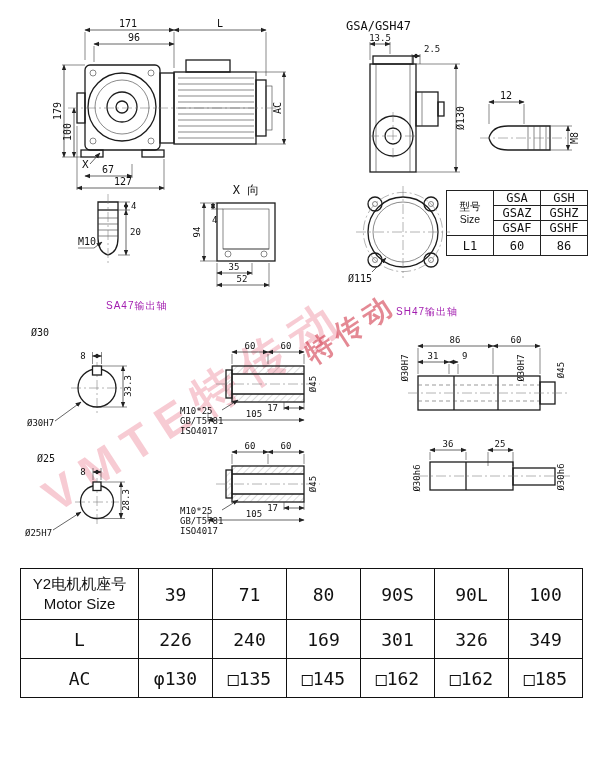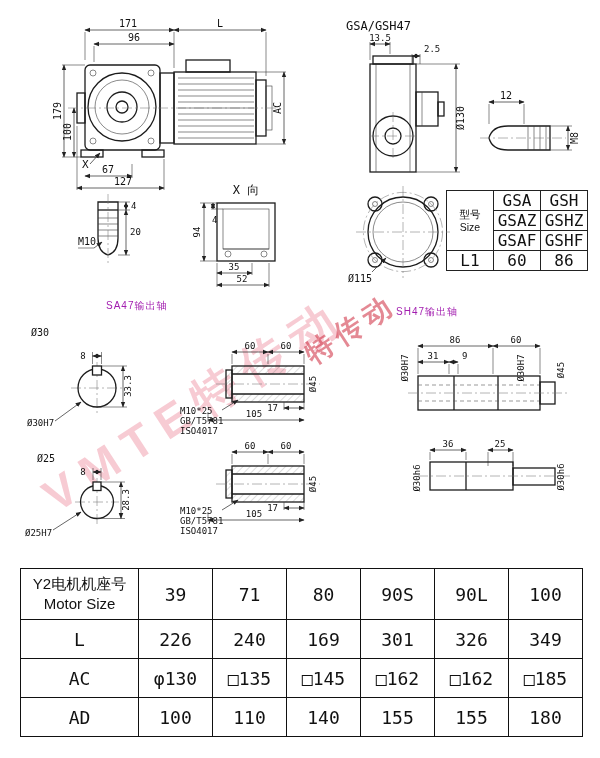--- a/index.html
+++ b/index.html
@@ -17,21 +17,21 @@
   svg text{font-family:"DejaVu Sans Mono",monospace;font-size:10px;fill:#111;}
   .f9{font-size:9px;}.f10{font-size:10px;}.f11{font-size:11px;}.f12{font-size:12px;}
   .sec-title{position:absolute;font-size:10px;letter-spacing:1px;color:#a21caf;}
   .wm{position:absolute;pointer-events:none;white-space:nowrap;font-weight:bold;}
   .wm1{left:48px;top:470px;font-size:46px;letter-spacing:12px;color:rgba(236,130,150,0.42);
        transform:rotate(-33deg);transform-origin:0 50%;}
   .wm2{left:308px;top:338px;font-size:28px;letter-spacing:6px;color:rgba(205,40,60,0.55);
        transform:rotate(-33deg);transform-origin:0 50%;}
   table{border-collapse:collapse;position:absolute;background:#fff;padding-left:12px;}
   .spec td{border:1px solid #222;text-align:center;font-family:"DejaVu Sans Mono",monospace;
-           font-size:16px;height:14px;padding:0 3px;min-width:40px;}
+           font-size:12px;height:14px;padding:0 3px;min-width:40px;}
   .spec td.hd{font-family:"Liberation Sans",sans-serif;font-size:10.5px;line-height:1.2;}
   .motor{left:20px;top:568px;table-layout:fixed;}
   .motor td{border:1.6px solid #111;text-align:center;font-family:"DejaVu Sans Mono",monospace;
             font-size:18px;height:38px;padding:0;}
   .motor tr:first-child td{height:50px;}
   .motor td.mh{font-family:"Liberation Sans",sans-serif;font-size:15px;line-height:1.35;}
 </style>
 </head>
 <body>
 
@@ -446,25 +446,16 @@
     </tr>
     <tr>
       <td>AC</td>
       <td>φ130</td>
       <td>□135</td>
       <td>□145</td>
       <td>□162</td>
       <td>□162</td>
       <td>□185</td>
     </tr>
-    <tr>
-      <td>AD</td>
-      <td>100</td>
-      <td>110</td>
-      <td>140</td>
-      <td>155</td>
-      <td>155</td>
-      <td>180</td>
-    </tr>
   </tbody>
     </table>
 
 </div>
 
 </body></html>

